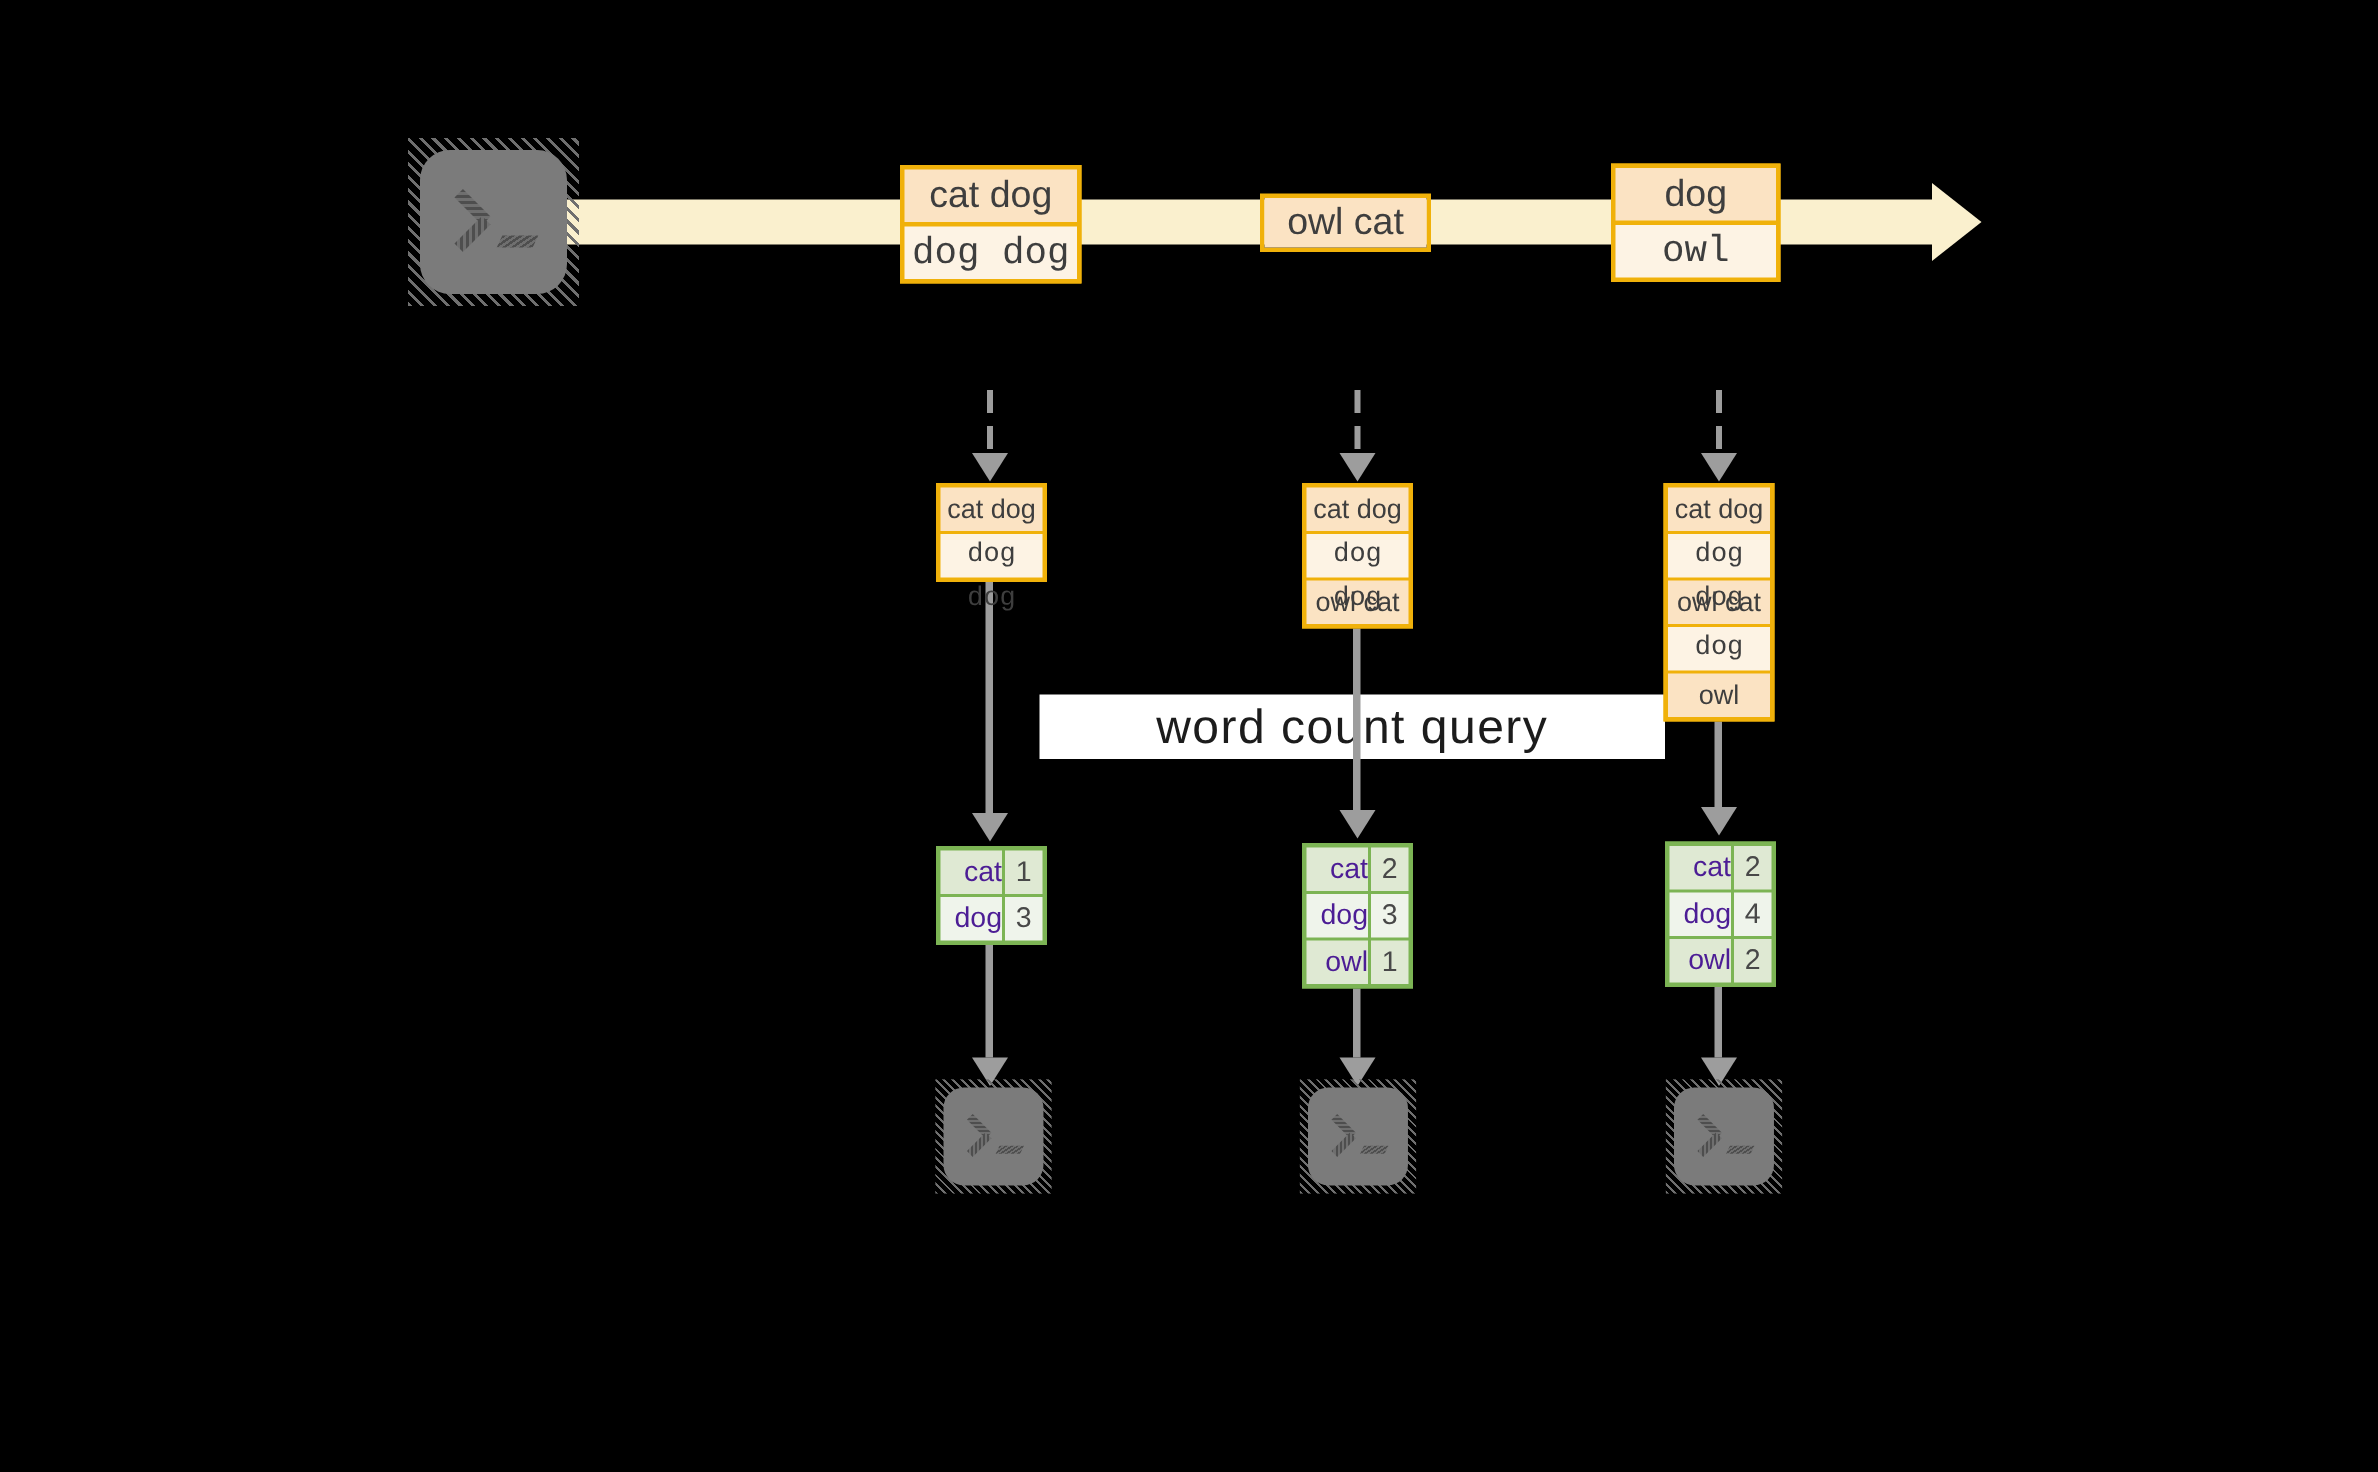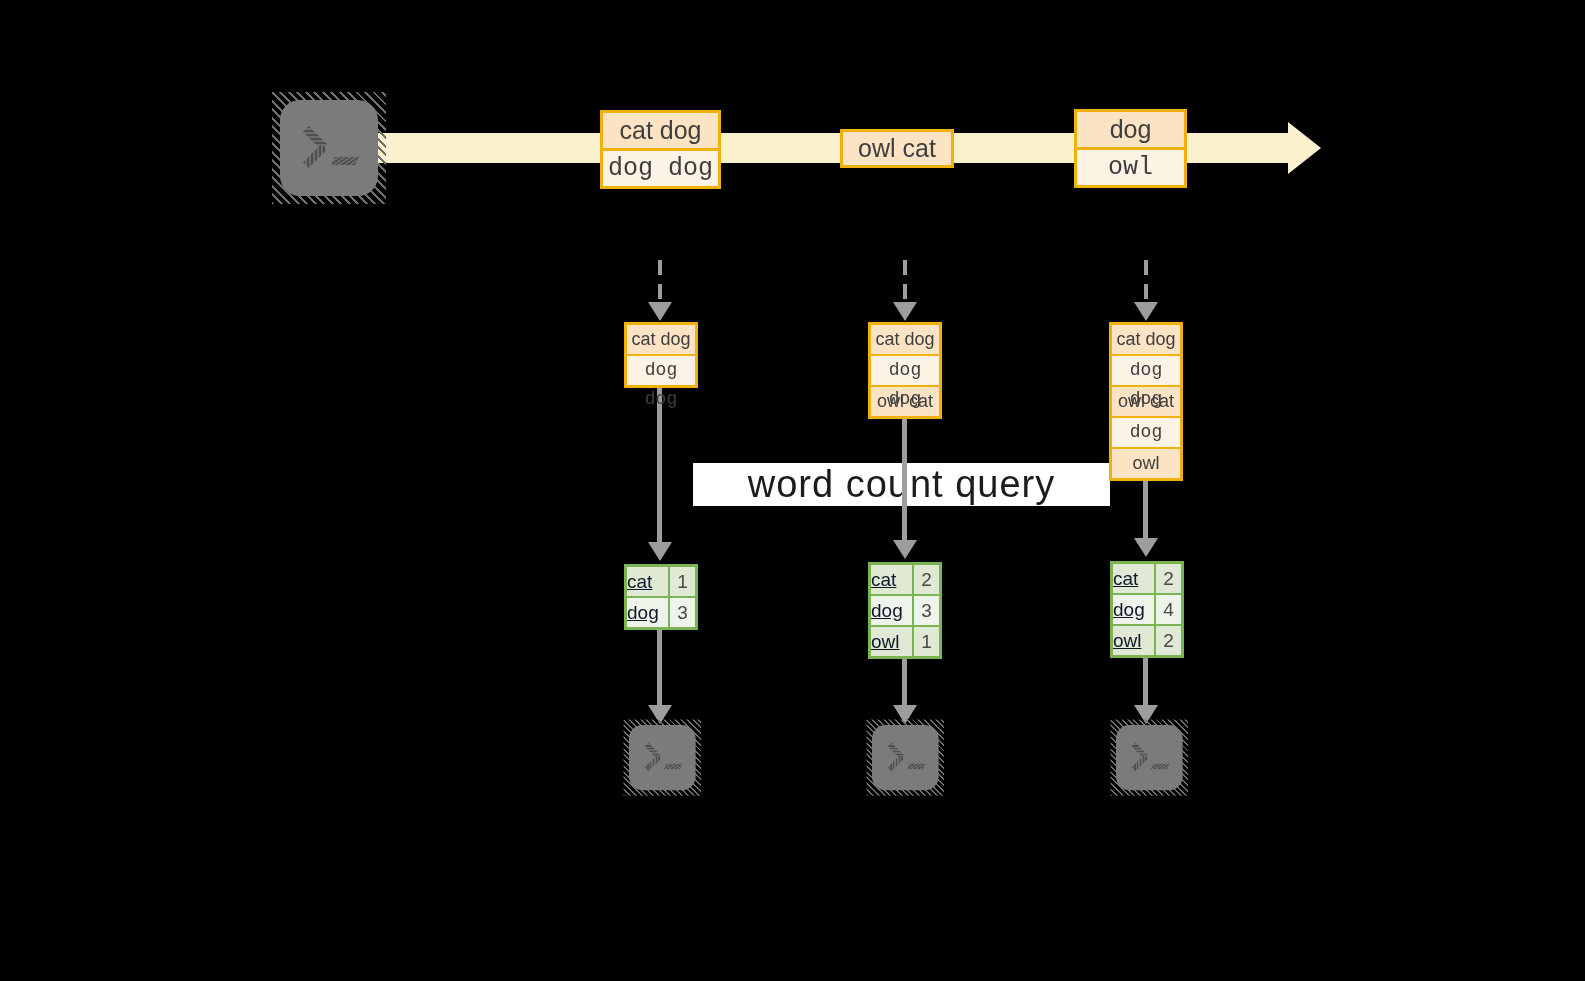--- a/index.html
+++ b/index.html
@@ -30,34 +30,34 @@
   .fd{background:#FBE3C3;}
   .fl{background:#FDF3E4;font-family:Liberation Mono, monospace;}
   
   .stack{position:absolute;border:3px solid #F0B10A;box-sizing:border-box;width:74px;z-index:3;background:#F0B10A;}
   .stack .srow{height:29px;line-height:29px;text-align:center;font-size:18px;color:#3E3E3E;margin-top:2px;}
   .stack .srow:first-child{margin-top:0;}
   
   .gtable{position:absolute;border:3px solid #7CB454;box-sizing:border-box;width:74px;z-index:3;background:#7CB454;}
   .gtable .grow{display:flex;height:29px;margin-top:2px;}
   .gtable .grow:first-child{margin-top:0;}
-  .gtable .gword{flex:1;text-align:left;line-height:29px;font-size:19px;color:#0f172a;text-decoration:underline;}
+  .gtable .gword{flex:1;text-align:right;line-height:29px;font-size:19px;color:#4c1d95;}
   .gtable .gnum{width:25px;margin-left:2px;text-align:center;line-height:29px;font-size:19px;color:#484848;}
   .gd{background:#DFE9D3;}
   .gl{background:#EFF4EB;}
   
   .vline{position:absolute;width:5px;background:#9D9D9D;z-index:2;}
   .vdash{position:absolute;width:4px;z-index:2;
     background:repeating-linear-gradient(to bottom,#9D9D9D 0 15px,transparent 15px 24px);}
   .ahead{position:absolute;width:0;height:0;z-index:2;
     border-left:12px solid transparent;border-right:12px solid transparent;border-top:19px solid #9D9D9D;}
   
   .query-box{position:absolute;left:693px;top:463px;width:417px;height:43px;background:#FFFFFF;z-index:1;
     display:flex;align-items:center;justify-content:center;}
-  .query-box span{font-size:38px;font-weight:300;color:#1C1C1C;letter-spacing:1px;}
+  .query-box span{font-size:32px;font-weight:300;color:#1C1C1C;letter-spacing:1px;}
 </style>
 </head>
 <body>
 
 <div class="canvas">
 
   <div class="band"></div>
   <div class="band-head"></div>
 
   <div class="term" style="left:280px;top:100px;">

